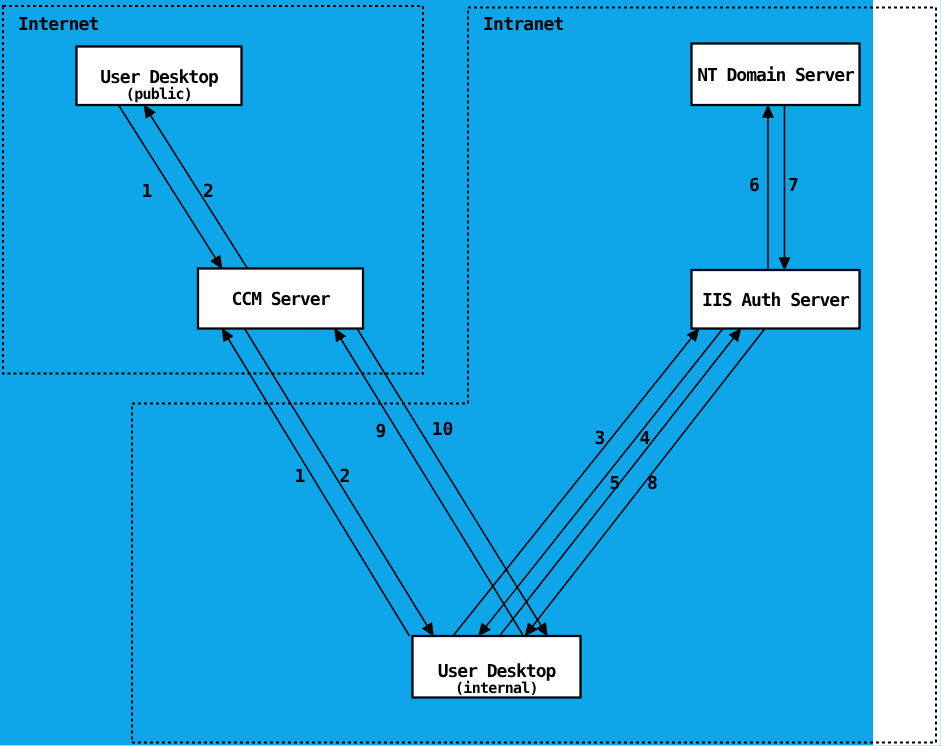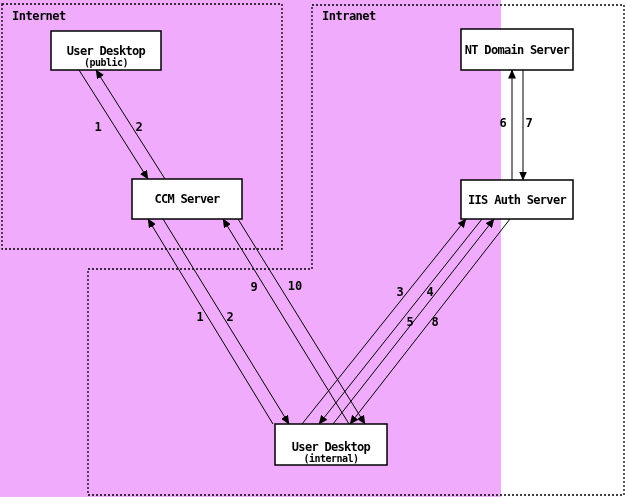--- a/index.html
+++ b/index.html
@@ -1,16 +1,16 @@
 <!DOCTYPE html>
 <html><head>
 <meta charset="utf-8">
 <style>
   html, body { margin: 0; padding: 0; background: #ffffff; }
-  .stage { width: 501px; height: 497px; position: relative; background: #f0abfc; }
+  .stage { width: 582px; height: 497px; position: relative; background: #0ea5e9; }
   svg { display: block; }
   text {
     font-family: "DejaVu Sans Mono", "Liberation Mono", monospace;
     font-weight: bold;
     fill: #000000;
   }
   .region-label { font-size: 12px; letter-spacing: -0.5px; }
   .node-title  { font-size: 12px; letter-spacing: -0.7px; text-anchor: middle; }
   .node-sub    { font-size: 10px; letter-spacing: -0.5px; text-anchor: middle; }
   .step-num    { font-size: 12px; text-anchor: middle; }

